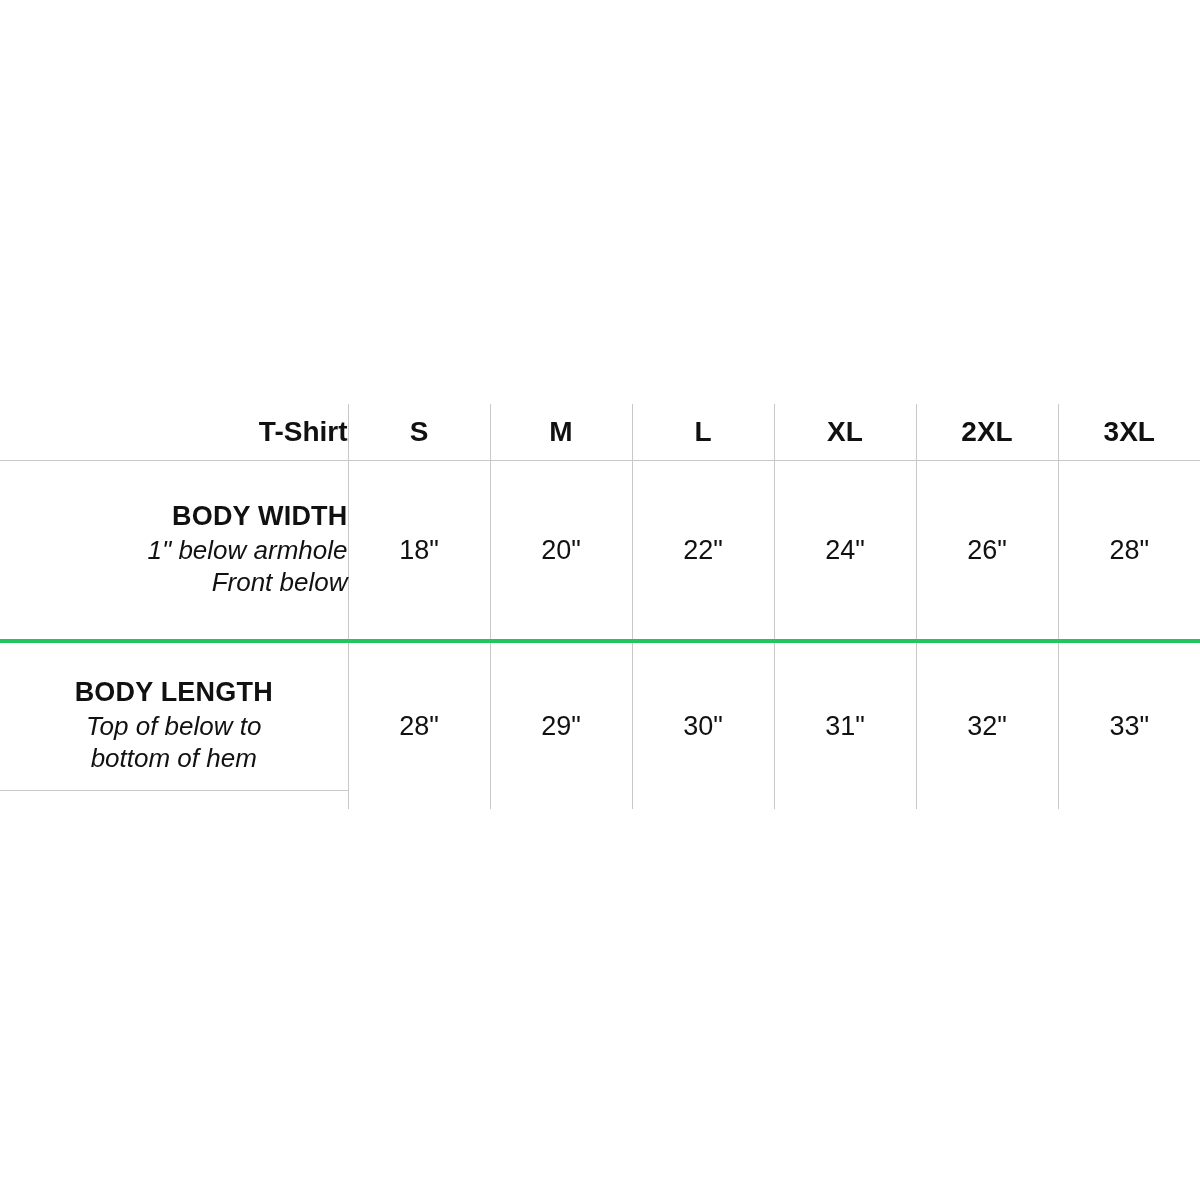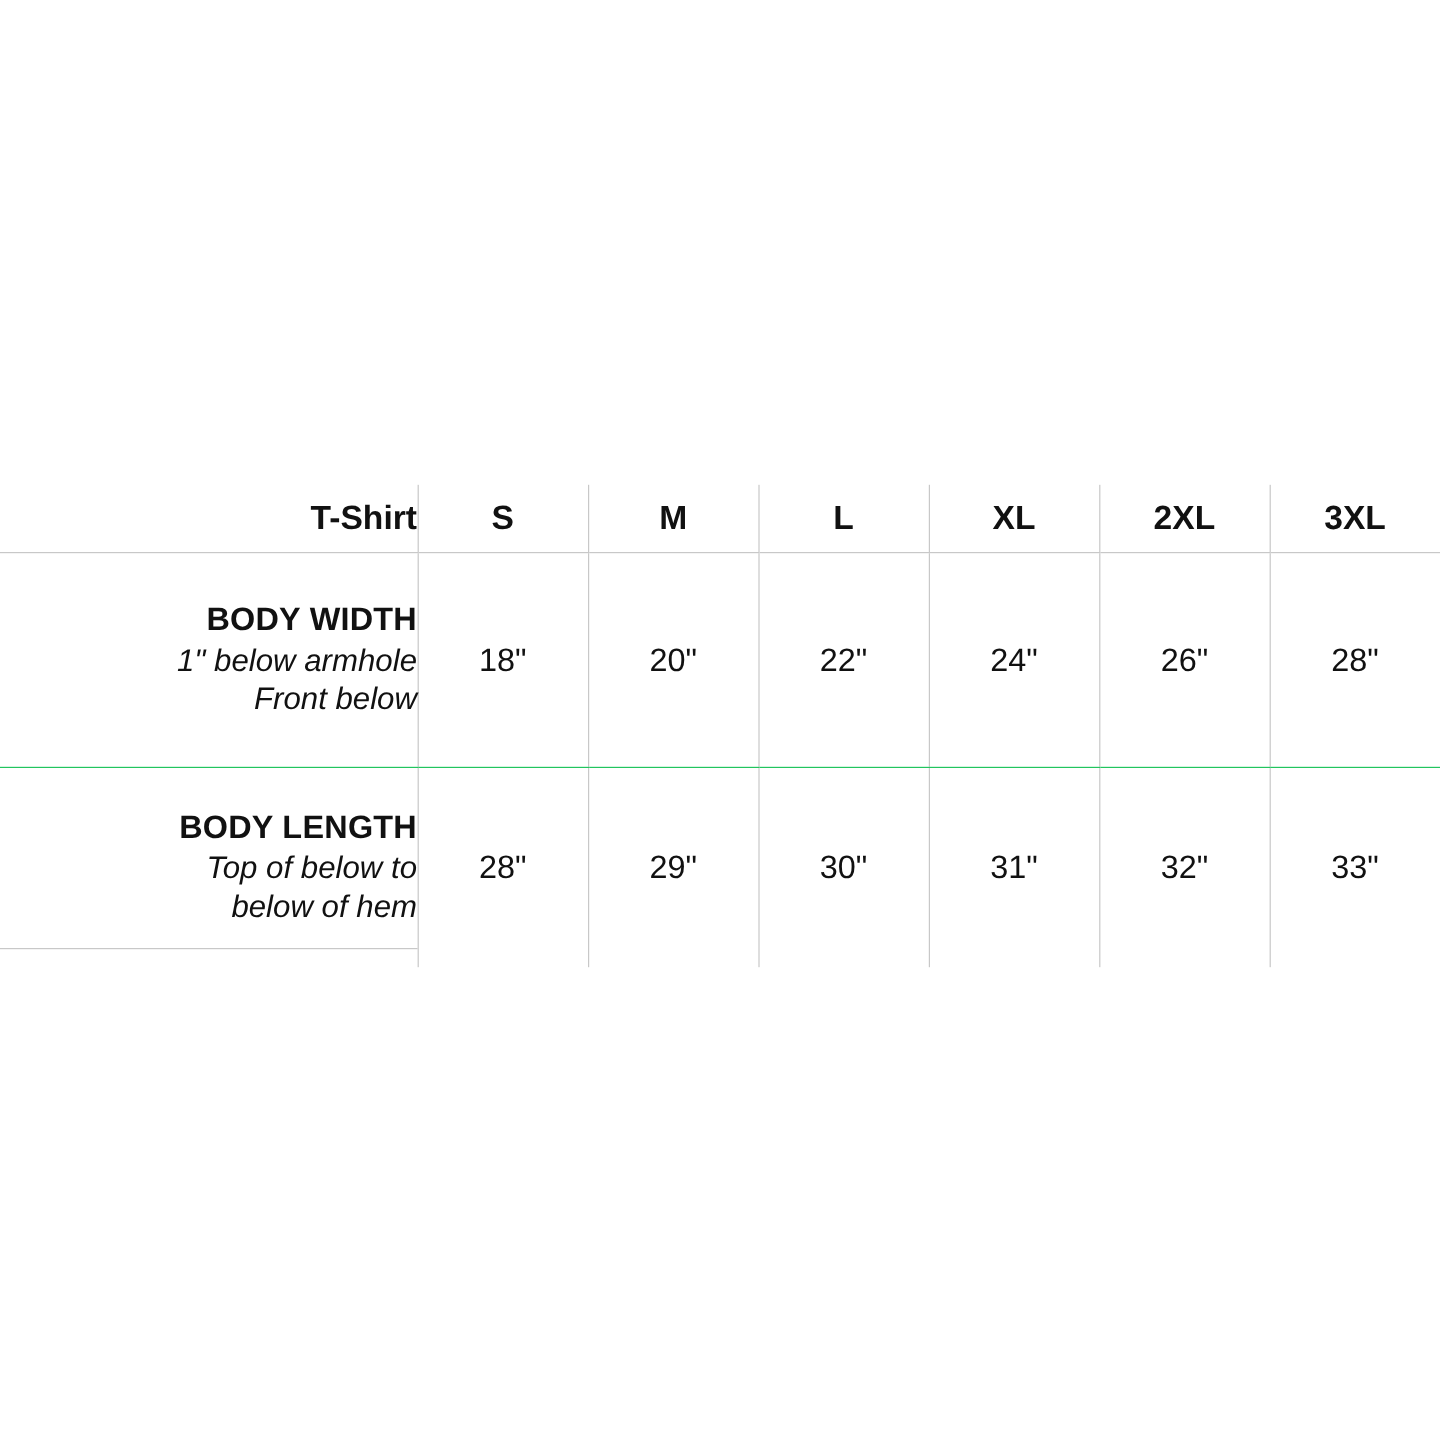--- a/index.html
+++ b/index.html
@@ -37,21 +37,21 @@
   .size-table col.c-size  { width: 142px; }
 
   .size-table td {
     border: none;
     padding: 0;
     vertical-align: middle;
   }
 
   
   tr.hdr-row td { border-bottom: 1px solid #c8c8c8; }
-  tr.data-row.first td { border-bottom: 1px solid #22c55e; margin-left: 36px; }
+  tr.data-row.first td { border-bottom: 4px solid #22c55e; margin-left: 36px; }
 
   
   .vsep { border-left: 1px solid #c8c8c8 !important; }
 
   .label-cell {
     text-align: right;
     padding-right: 14px;
     line-height: 1.18;
   }
   .label-title {
@@ -81,21 +81,21 @@
     font-size: 28px;
     height: 56px;
   }
   .val-cell {
     text-align: center;
     font-size: 27px;
     height: 170px;
   }
   tr.data-row.first .val-cell { height: 178px; }
   tr.data-row.last .val-cell { height: 166px; }
-  tr.data-row.last td { border-bottom: none; }
+  tr.data-row.last td { border-bottom: none; text-align: center; }
 
   
   .tail-rule {
     position: absolute;
     left: 0;
     top: 790px;
     width: 348px;
     height: 1px;
     background: #c8c8c8;
   }
@@ -138,21 +138,21 @@
       <td class="val-cell vsep">22"</td>
       <td class="val-cell vsep">24"</td>
       <td class="val-cell vsep">26"</td>
       <td class="val-cell vsep">28"</td>
     </tr>
 
     <tr class="data-row last">
       <td class="label-cell">
         <span class="label-title">BODY LENGTH</span>
         <span class="label-sub">Top of below to</span>
-        <span class="label-sub">below of hem</span>
+        <span class="label-sub">bottom of hem</span>
       </td>
       <td class="val-cell vsep">28"</td>
       <td class="val-cell vsep">29"</td>
       <td class="val-cell vsep">30"</td>
       <td class="val-cell vsep">31"</td>
       <td class="val-cell vsep">32"</td>
       <td class="val-cell vsep">33"</td>
     </tr>
   </tbody>
     </table>

